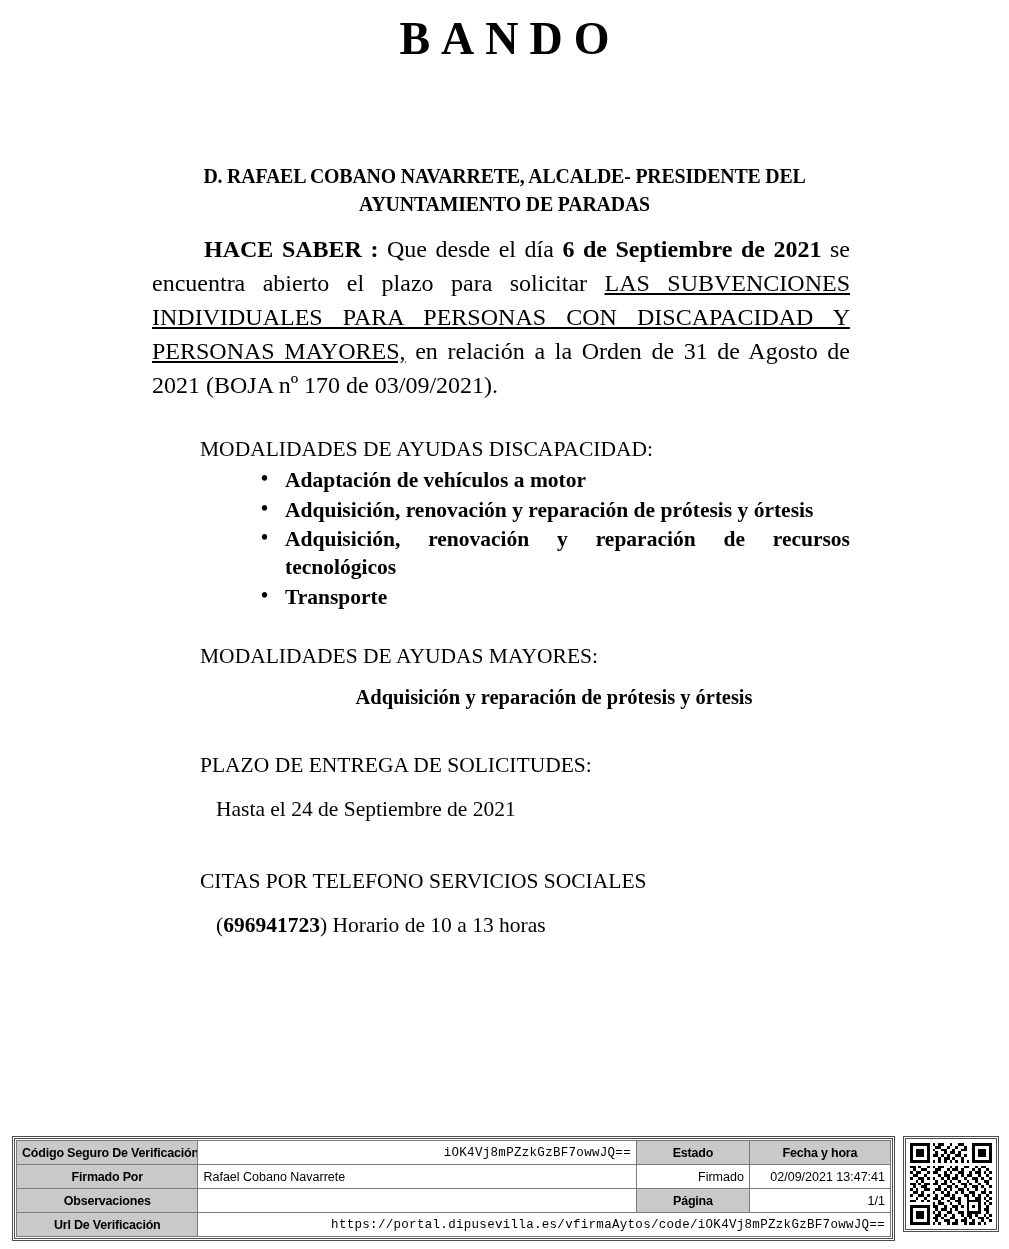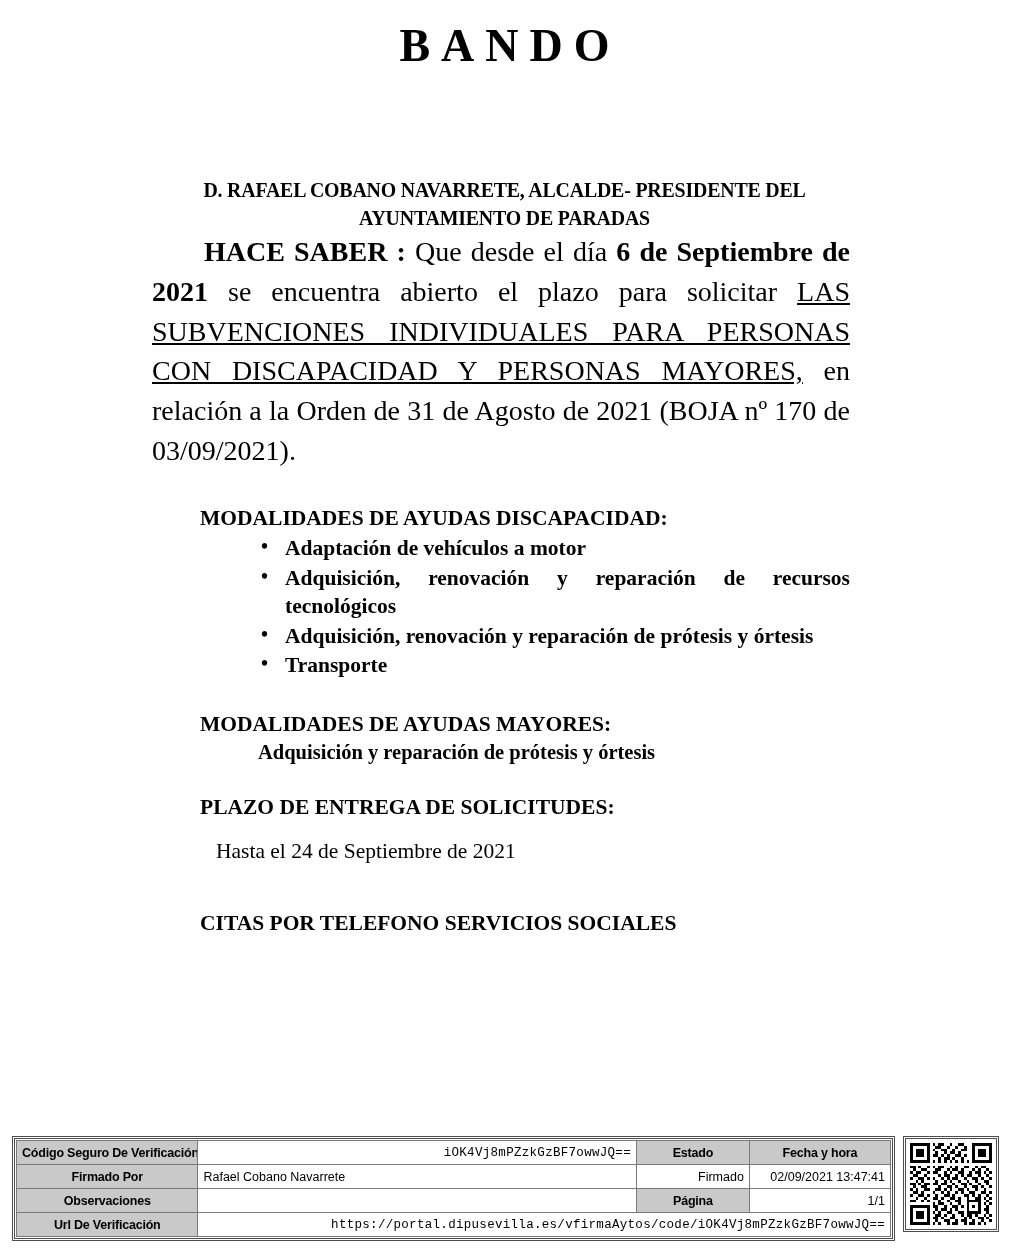--- a/index.html
+++ b/index.html
@@ -17,21 +17,21 @@
   }
 
   
   .doc-title {
     text-align: center;
     font-weight: bold;
     font-size: 46px;
     letter-spacing: 11px;
     line-height: 1;
     padding-top: 8px;
-    margin: 15px;
+    margin: 8px;
     text-indent: 11px;
   }
 
   
   .subtitle {
     margin: 0;
     padding-top: 92px;
     text-align: center;
     font-weight: bold;
     font-size: 20.5px;
@@ -46,44 +46,45 @@
     position: absolute;
     left: 152px;
     top: 232px;
     width: 698px;
   }
 
   .lead-par {
     margin: 0;
     text-align: justify;
     text-justify: inter-word;
-    font-size: 28px;
+    font-size: 24px;
     line-height: 1.42;
     text-indent: 52px;
   }
   .lead-par b { font-weight: bold; }
   .u { text-decoration: underline; }
 
   
   .section {
     margin: 0;
     padding-left: 48px;
   }
   .sec-head {
-    font-weight: bold;
+    font-weight: normal;
     font-size: 21.5px;
     line-height: 1.3;
     margin: 0;
   }
   .sec-sub {
     font-weight: bold;
     font-size: 20.5px;
     line-height: 1.3;
-    margin: 0;
+    margin: 13px;
     padding-left: 58px;
+    text-align: center;
   }
   .sec-plain {
     font-size: 21.5px;
     line-height: 1.3;
     margin: 16px;
   }
   .sec-plain b { font-weight: bold; }
 
   ul.bullets {
     list-style: none;
@@ -181,22 +182,22 @@
 <div class="body-col">
 
   <p class="lead-par"><b>HACE SABER :</b><span> Que desde el día </span><b>6 de Septiembre de 2021</b><span> se encuentra abierto el plazo para solicitar </span><span class="u">LAS SUBVENCIONES INDIVIDUALES PARA PERSONAS CON DISCAPACIDAD Y PERSONAS MAYORES,</span><span> en relación a la Orden de 31 de Agosto de 2021 (BOJA nº 170 de 03/09/2021).</span></p>
 
   <div class="gap-lg"></div>
 
   <div class="section">
     <div class="sec-head">MODALIDADES DE AYUDAS DISCAPACIDAD:</div>
     <ul class="bullets">
       <li class="nojust">Adaptación de vehículos a motor</li>
+      <li>Adquisición, renovación y reparación de prótesis y órtesis</li>
       <li>Adquisición, renovación y reparación de recursos tecnológicos</li>
-      <li>Adquisición, renovación y reparación de prótesis y órtesis</li>
       <li class="nojust">Transporte</li>
     </ul>
   </div>
 
   <div class="gap-md"></div>
 
   <div class="section">
     <div class="sec-head">MODALIDADES DE AYUDAS MAYORES:</div>
     <div class="sec-sub">Adquisición y reparación de prótesis y órtesis</div>
   </div>
@@ -205,20 +206,21 @@
 
   <div class="section">
     <div class="sec-head">PLAZO DE ENTREGA DE SOLICITUDES:</div>
     <div class="sec-plain">Hasta el 24 de Septiembre de 2021</div>
   </div>
 
   <div class="gap-md"></div>
 
   <div class="section">
     <div class="sec-head">CITAS POR TELEFONO SERVICIOS SOCIALES</div>
+    <div class="sec-plain"><span>(</span><b>696941723</b><span>)</span><span>  Horario de 10 a 13 horas</span></div>
   </div>
 
 </div>
 
 <div class="footer">
 
   <div class="vtable-wrap">
     <table class="vtable">
       <colgroup>
         <col style="width:180px">

